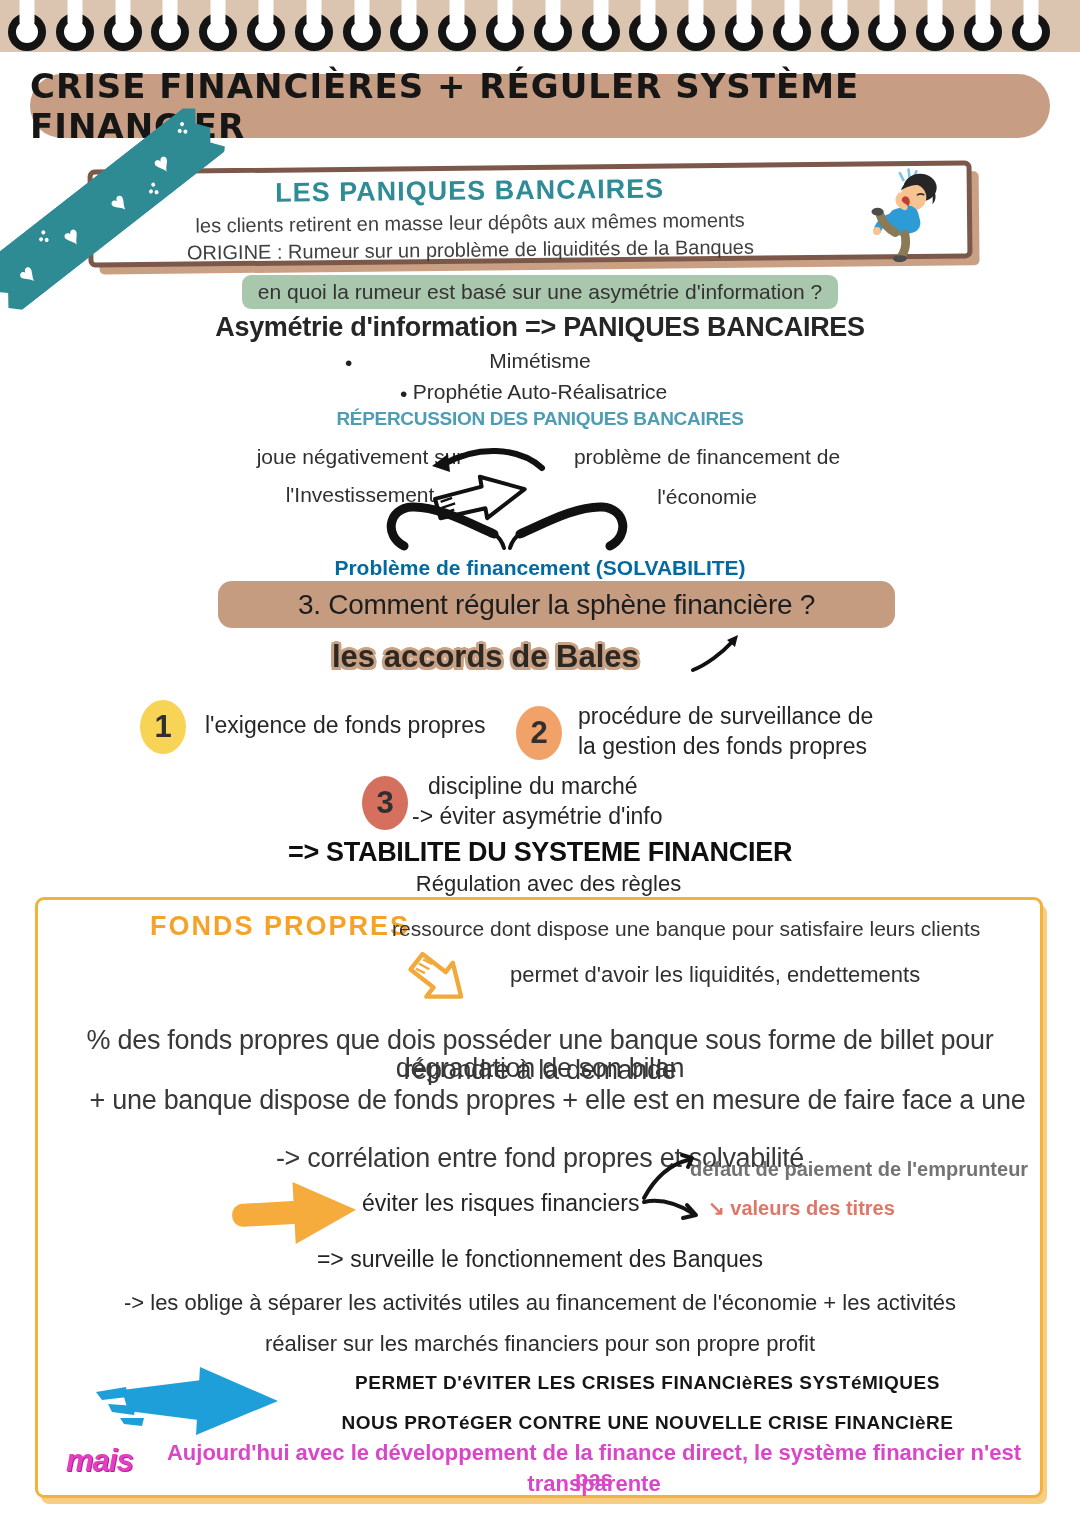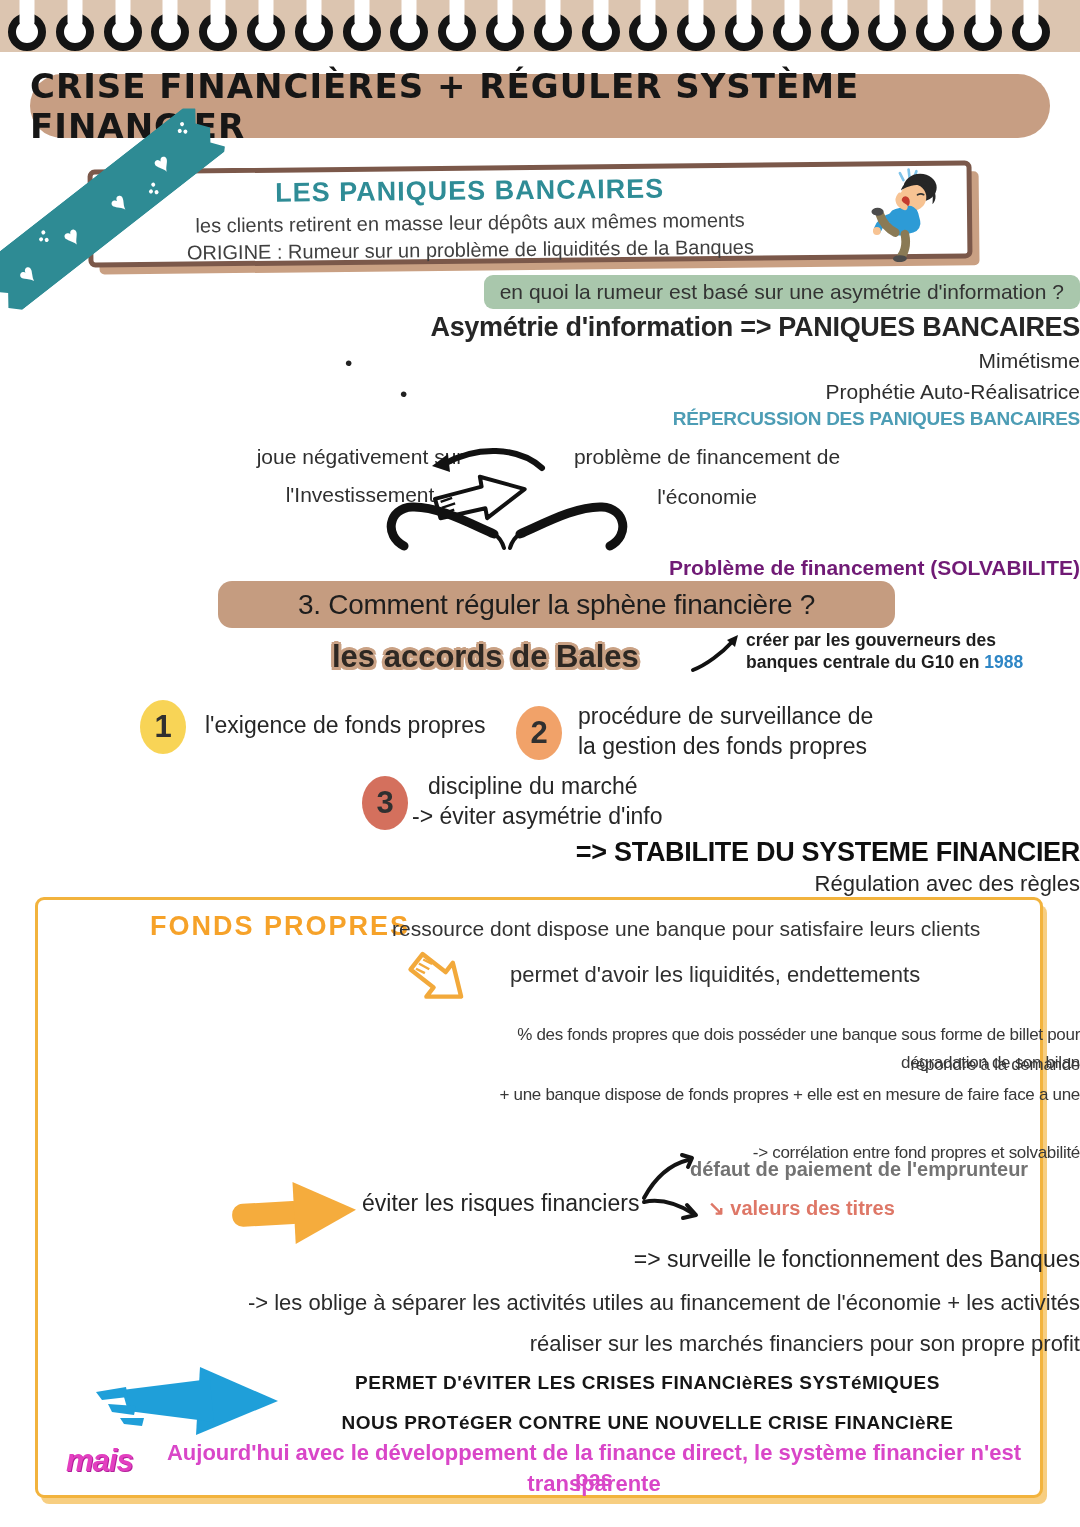--- a/index.html
+++ b/index.html
@@ -27,39 +27,39 @@
   
   .pan-box { position:absolute; left:88px; top:165px; width:884px; height:98px; background:#fff;
     border:5px solid #7B584A; border-radius:7px; box-shadow:9px 9px 0 -2px #C9A083;
     transform:rotate(-0.6deg); z-index:2; }
   .pan-head { position:absolute; left:0; right:120px; top:5px; text-align:center;
     color:#2F8C96; font-weight:800; font-size:27px; letter-spacing:1px; }
   .pan-l1 { position:absolute; left:0; right:120px; top:41px; text-align:center; font-size:20px; color:#3f3f3f; }
   .pan-l2 { position:absolute; left:0; right:120px; top:68px; text-align:center; font-size:20px; color:#3f3f3f; }
   .man { position:absolute; right:14px; top:0px; width:88px; height:96px; }
 
-  .center-text { position:absolute; left:0; right:0; text-align:right;border-radius:15px; }
+  .center-text { position:absolute; left:0; right:0; text-align:center;border-radius:15px; }
   .q-wrap { top:275px; }
   .q-pill { display:inline-block; background:#A9C7AC; border-radius:9px; padding:5px 16px;
     font-size:21px; color:#333; }
   .asym { top:312px; font-size:27px; font-weight:600; color:#262626; letter-spacing:-0.3px; }
   .bullet-dot { position:absolute; font-size:21px; color:#222; }
   .b1 { left:345px; top:351px; } .b2 { left:400px; top:382px; }
   .bl1 { top:349px; font-size:21px; color:#2e2e2e; }
   .bl2 { top:380px; font-size:21px; color:#2e2e2e; }
   .reper { top:408px; font-size:19px; font-weight:700; color:#4D9DB5; letter-spacing:-0.3px; }
 
   .col { position:absolute; text-align:center; font-size:21px; color:#2f2f2f; }
   .cl1 { left:232px; top:445px; width:256px; }
   .cl2 { left:232px; top:483px; width:256px; }
   .cr1 { left:562px; top:445px; width:290px; }
   .cr2 { left:562px; top:485px; width:290px; }
   .mid-arrows { position:absolute; left:428px; top:438px; width:118px; height:96px; }
   .brace { position:absolute; left:382px; top:492px; width:250px; height:64px; }
-  .solva { top:556px; font-size:21px; font-weight:600; color:#701a75; }
+  .solva { top:556px; font-size:21px; font-weight:600; color:#0369a1; }
 
   .sec3 { position:absolute; left:218px; top:581px; width:677px; height:47px; background:#C59C80;
     border-radius:14px; display:flex; align-items:center; justify-content:center; }
   .sec3 span { font-size:28px; color:#1d1d1d; font-weight:500; letter-spacing:-0.3px; }
 
   .accords { position:absolute; left:332px; top:639px; font-size:31px; font-weight:800; color:#2E2823;
     text-shadow:3px 0 0 #C9A184,-3px 0 0 #C9A184,0 3px 0 #C9A184,0 -3px 0 #C9A184,
                 2.5px 2.5px 0 #C9A184,-2.5px 2.5px 0 #C9A184,2.5px -2.5px 0 #C9A184,-2.5px -2.5px 0 #C9A184; }
   .acc-arrow { position:absolute; left:690px; top:633px; width:52px; height:40px; }
   .acc-note { position:absolute; left:746px; top:629px; width:292px; font-size:17.5px;
@@ -81,21 +81,21 @@
   .regl { top:871px; font-size:22px; color:#262626;padding-left:17px; }
 
   
   .ybox { position:absolute; left:35px; top:897px; width:1008px; height:601px; background:#fff;
     border:3px solid #F2B33D; border-radius:9px; box-shadow:5px 7px 0 -1px rgba(242,179,61,.65); }
   .fp-head { position:absolute; left:150px; top:911px; font-size:27px; font-weight:800;
     color:#F6A229; letter-spacing:2px; }
   .fp-def { position:absolute; left:392px; top:917px; width:648px; font-size:21px; color:#333; }
   .fp-arrow { position:absolute; left:400px; top:944px; width:78px; height:74px; }
   .fp-note { position:absolute; left:510px; top:962px; font-size:22px; color:#2f2f2f; }
-  .para { font-size:17px; color:#383838; letter-spacing:-0.3px; }
+  .para { font-size:27px; color:#383838; letter-spacing:-0.3px; }
   .p1 { top:1025px; } .p2 { top:1055px; } .p3 { top:1085px;padding-left:35px; } .p4 { top:1053px; } .p5 { top:1143px; }
   .risk1 { position:absolute; left:690px; top:1158px; font-size:20px; font-weight:700; color:#737373; }
   .risk2 { position:absolute; left:708px; top:1196px; font-size:20px; font-weight:600; color:#DE7767; }
   .o-arrow { position:absolute; left:230px; top:1172px; width:130px; height:78px; }
   .avoid { position:absolute; left:362px; top:1190px; font-size:23px; color:#242424; }
   .fork { position:absolute; left:638px; top:1152px; width:68px; height:78px; }
   .surv { top:1246px; font-size:23px; color:#242424; }
   .obl1 { top:1290px; font-size:22px; color:#2b2b2b; }
   .obl2 { top:1331px; font-size:22px; color:#2b2b2b; }
   .permits { position:absolute; left:255px; right:40px; text-align:center; font-size:19px;
@@ -220,25 +220,20 @@
 
   <div class="sec3">
     <span>3. Comment réguler la sphène financière ?</span>
   </div>
 
   <div class="accords">les accords de Bales</div>
   <svg class="acc-arrow" viewBox="0 0 52 40">
     <path d="M3,37 C16,32 32,20 42,9" stroke="#111" stroke-width="4" fill="none" stroke-linecap="round"></path>
     <path d="M48,2 L37,7 L45,14 Z" fill="#111"></path>
   </svg>
-  <div class="acc-note">
-    <span>créer par les gouverneurs des</span><br>
-    <span>banques centrale du G10 en</span>
-    <span class="year">1988</span>
-  </div>
 
   <div class="num-circle c1">1</div>
   <div class="itxt i1">l'exigence de fonds propres</div>
 
   <div class="num-circle c2">2</div>
   <div class="itxt i2a">procédure de surveillance de</div>
   <div class="itxt i2b">la gestion des fonds propres</div>
 
   <div class="num-circle c3">3</div>
   <div class="itxt i3a">discipline du marché</div>

